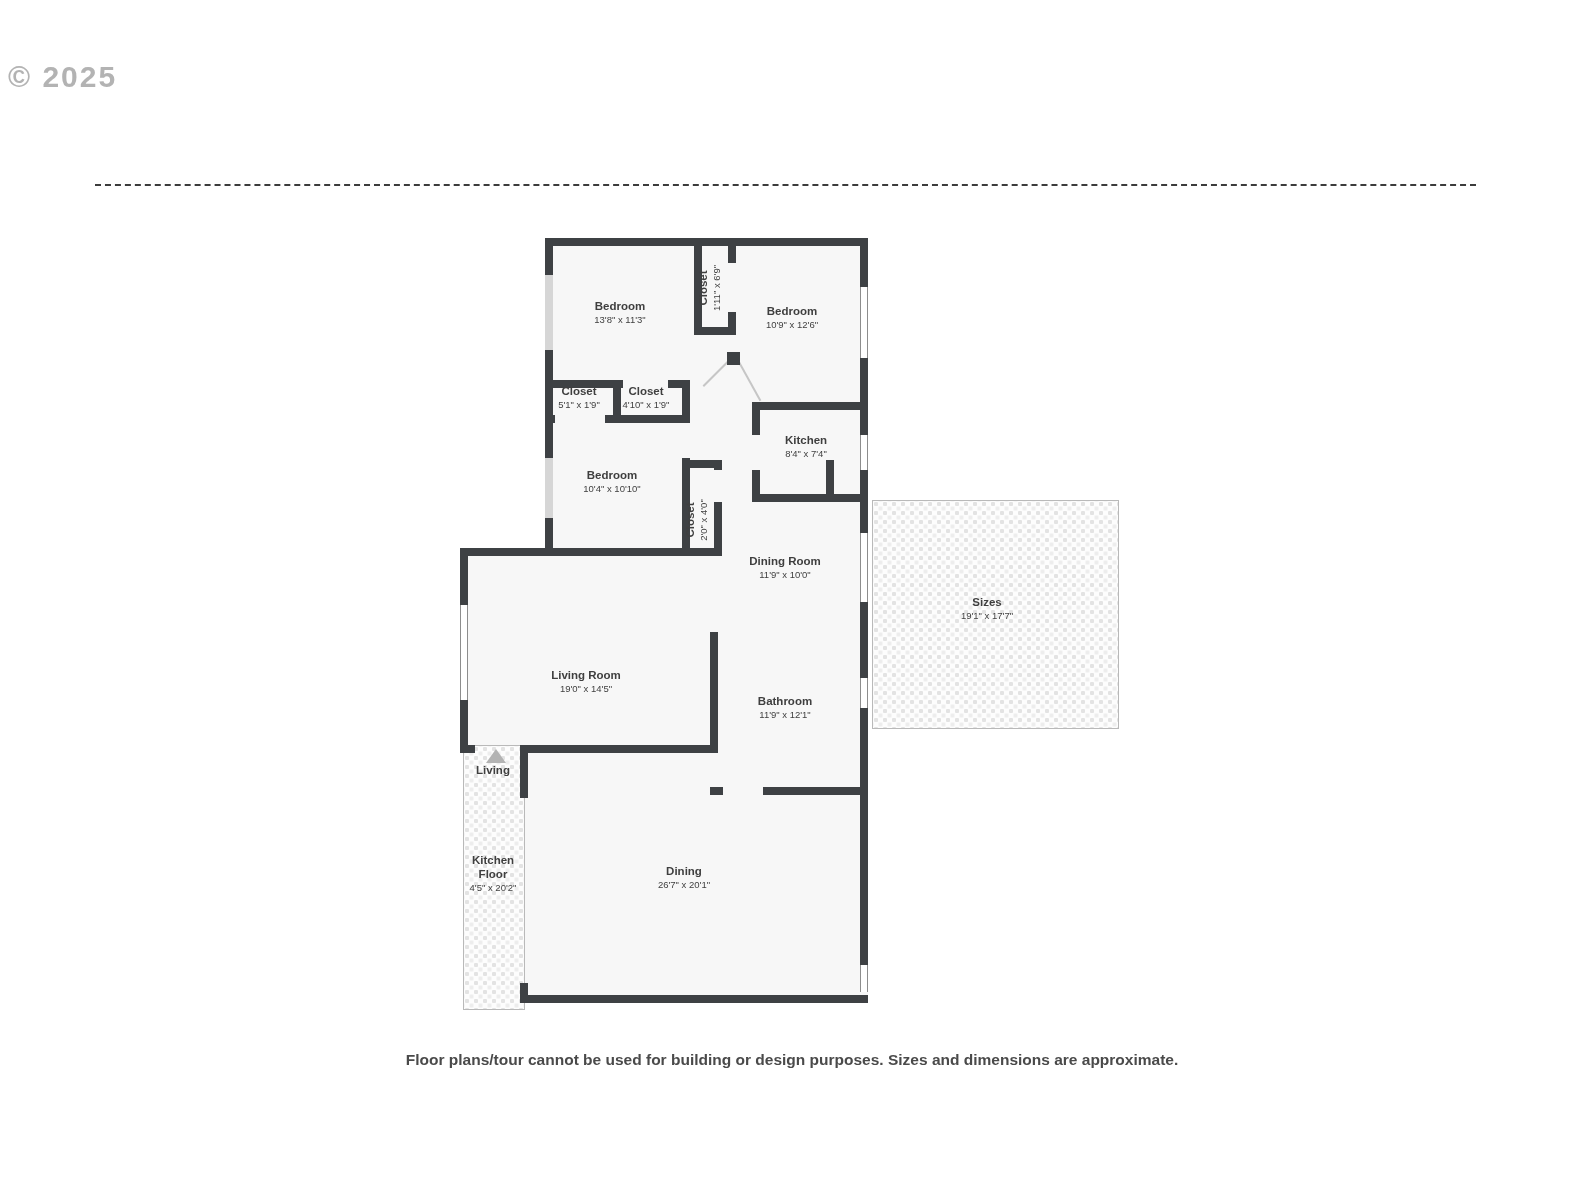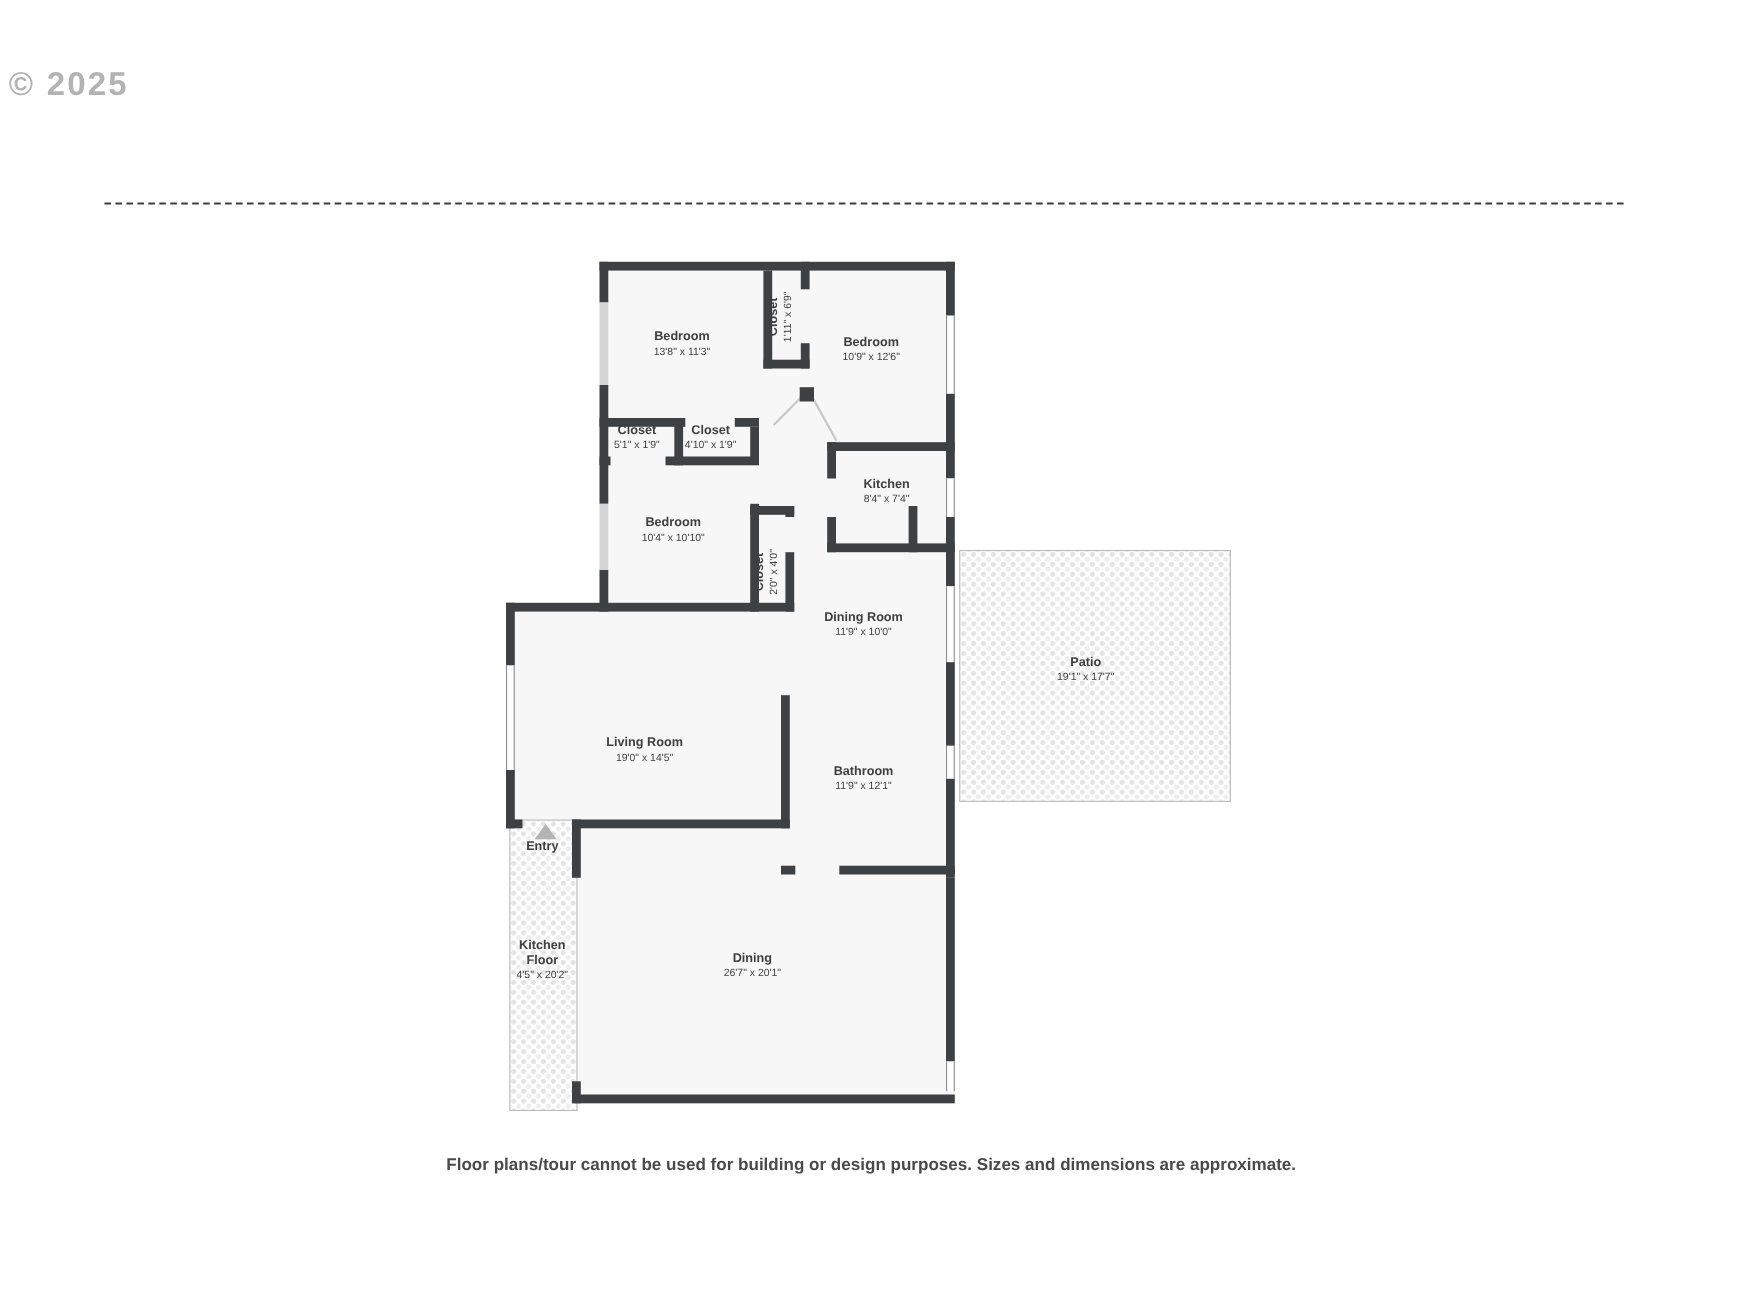--- a/index.html
+++ b/index.html
@@ -144,33 +144,33 @@
   </div>
   <div class="room-label rot" style="left:697px;top:520px;">
     <span class="room-name">Closet</span>
     <span class="room-dims">2'0" x 4'0"</span>
   </div>
   <div class="room-label" style="left:785px;top:568px;">
     <span class="room-name">Dining Room</span>
     <span class="room-dims">11'9" x 10'0"</span>
   </div>
   <div class="room-label" style="left:987px;top:609px;">
-    <span class="room-name">Patio</span>
+    <span class="room-name">Sizes</span>
     <span class="room-dims">19'1" x 17'7"</span>
   </div>
   <div class="room-label" style="left:586px;top:682px;">
     <span class="room-name">Living Room</span>
     <span class="room-dims">19'0" x 14'5"</span>
   </div>
   <div class="room-label" style="left:785px;top:708px;">
     <span class="room-name">Bathroom</span>
     <span class="room-dims">11'9" x 12'1"</span>
   </div>
   <div class="room-label" style="left:493px;top:771px;">
-    <span class="room-name">Entry</span>
+    <span class="room-name">Living</span>
   </div>
   <div class="room-label" style="left:493px;top:873px;">
     <span class="porch-name">Kitchen</span>
     <span class="porch-name">Floor</span>
     <span class="room-dims">4'5" x 20'2"</span>
   </div>
   <div class="room-label" style="left:684px;top:878px;">
     <span class="room-name">Dining</span>
     <span class="room-dims">26'7" x 20'1"</span>
   </div>

